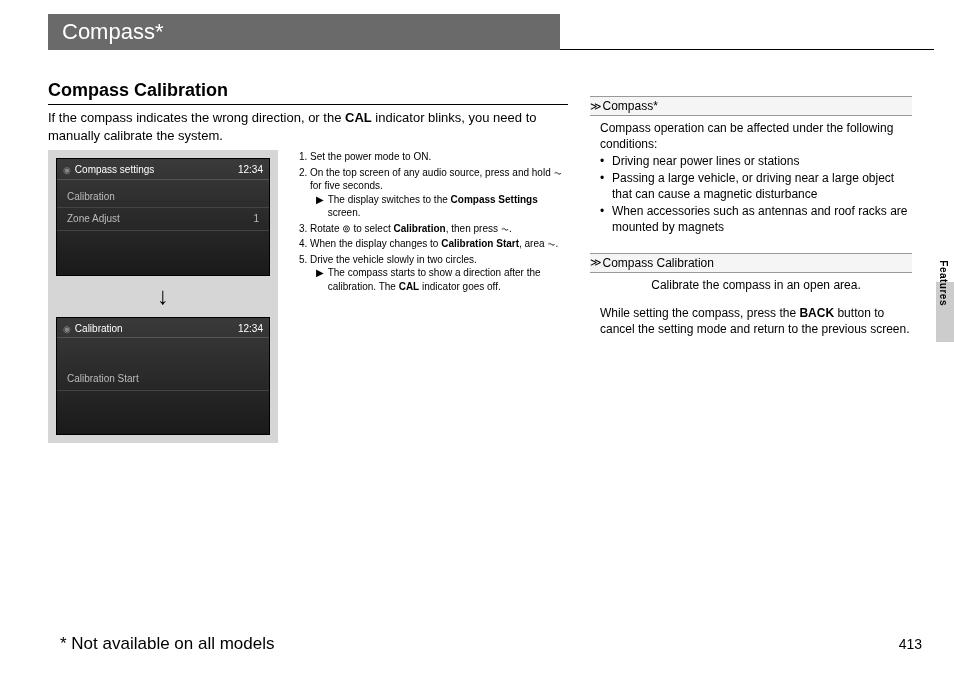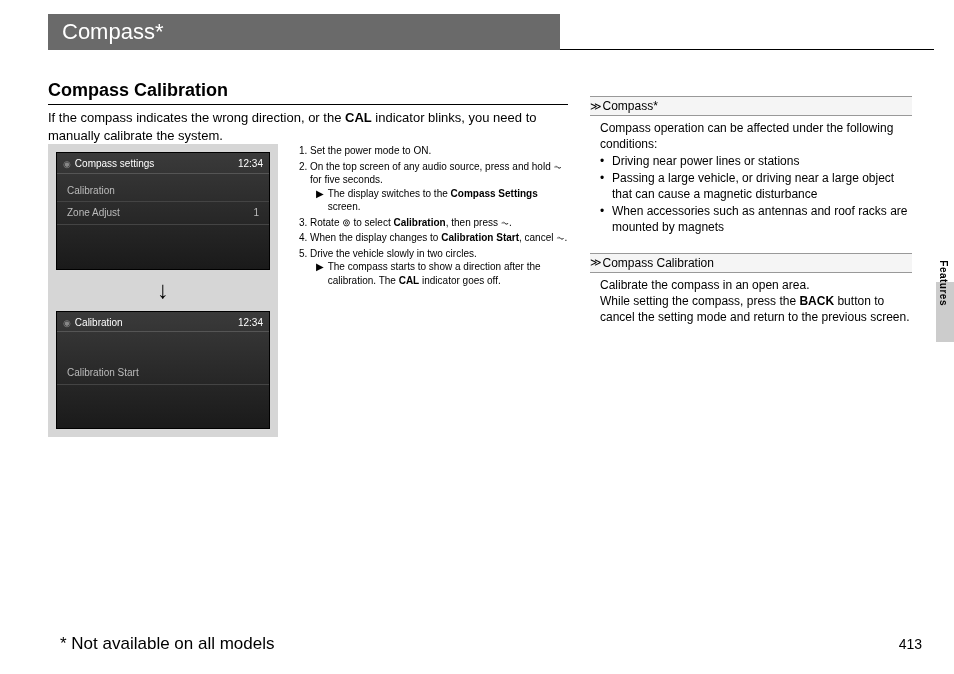--- a/index.html
+++ b/index.html
@@ -41,21 +41,21 @@
   }
   .intro { margin-bottom: 22px; }
 
   .h2 {
     font-size: 18px;
     font-weight: 700;
     border-bottom: 1px solid #000;
     padding-bottom: 2px;
     margin-bottom: 4px;
   }
-  .sub-intro { }
+  .sub-intro { margin-bottom: 6px; }
 
   .two-col { display: flex; gap: 14px; }
   .screens {
     width: 230px;
     background: #d6d6d6;
     padding: 8px;
     flex-shrink: 0;
   }
   .screen {
     background: linear-gradient(#3a3a3a,#1a1a1a);
@@ -201,21 +201,21 @@
             <span>On the top screen of any audio source, press and hold </span><span>⏦</span><span> for five seconds.</span>
             <div class="sub">
                 <span class="tri">▶</span>
                 <span><span>The display switches to the </span><span class="b">Compass Settings</span><span> screen.</span></span>
               </div>
           </li>
           <li>
             <span>Rotate </span><span>⊚</span><span> to select </span><span class="b">Calibration</span><span>, then press </span><span>⏦</span><span>.</span>
           </li>
           <li>
-            <span>When the display changes to </span><span class="b">Calibration Start</span><span>, cancel </span><span>⏦</span><span>.</span>
+            <span>When the display changes to </span><span class="b">Calibration Start</span><span>, area </span><span>⏦</span><span>.</span>
           </li>
           <li>
             <span>Drive the vehicle slowly in two circles.</span>
             <div class="sub">
                 <span class="tri">▶</span>
                 <span><span>The compass starts to show a direction after the calibration. The </span><span class="b">CAL</span><span> indicator goes off.</span></span>
               </div>
           </li>
         </ol>
       </div>
@@ -234,21 +234,21 @@
         <li>Passing a large vehicle, or driving near a large object that can cause a magnetic disturbance</li>
         <li>When accessories such as antennas and roof racks are mounted by magnets</li>
       </ul>
     </div>
 
     <div class="side-head">
       <span class="chev">≫</span>
         <span>Compass Calibration</span>
     </div>
     <div class="side-body">
-      <div style="">Calibrate the compass in an open area.</div>
+      <div style="margin-bottom:12px;text-align:center;">Calibrate the compass in an open area.</div>
       <div>
         <span>While setting the compass, press the </span><span class="b">BACK</span><span> button to cancel the setting mode and return to the previous screen.</span>
       </div>
     </div>
   </div>
 
   <div class="edge-tab"></div>
   <div class="side-label">Features</div>
 
   <div class="footnote">* Not available on all models</div>

